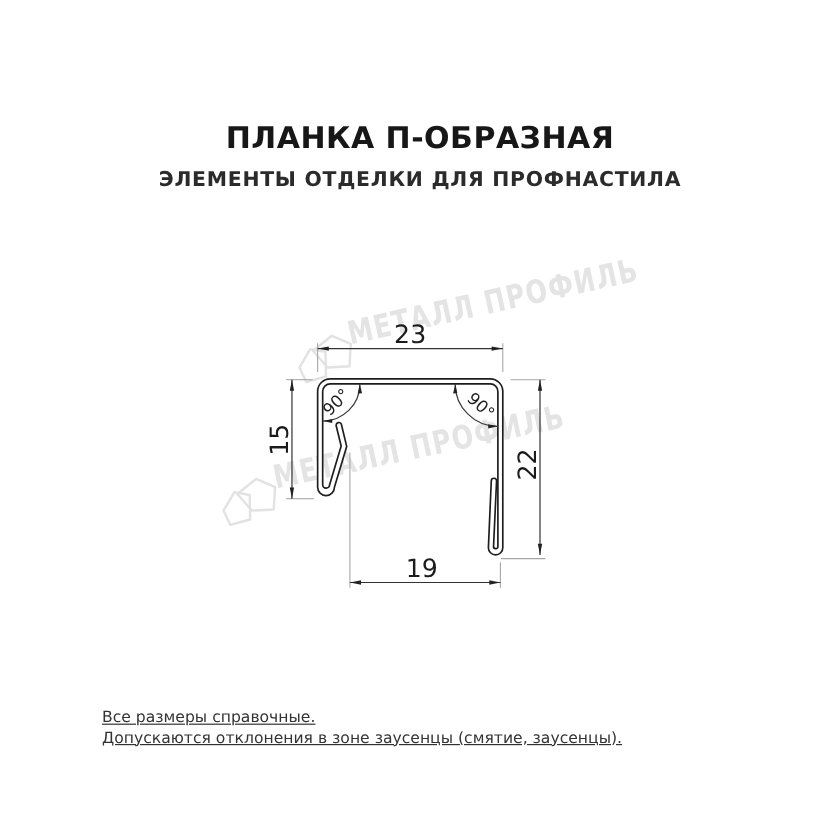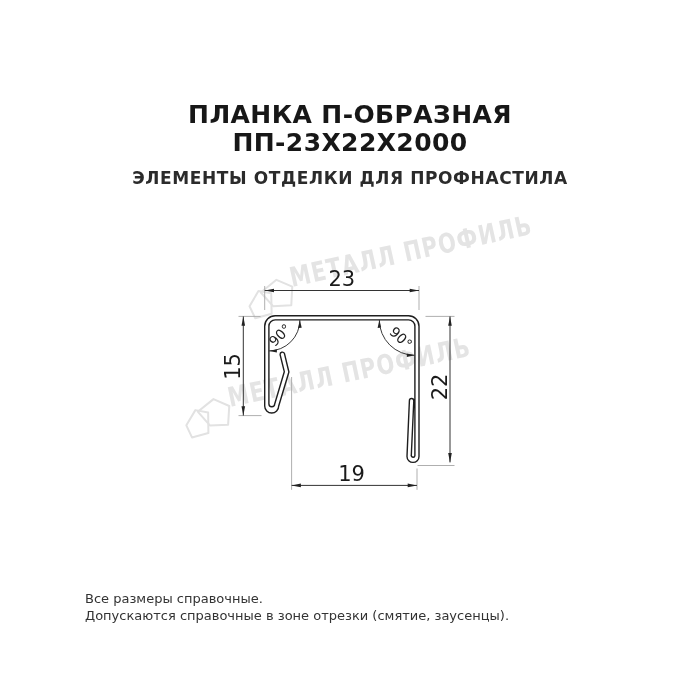--- a/index.html
+++ b/index.html
@@ -4,21 +4,21 @@
 <style>
   html,body{margin:0;padding:0;background:#ffffff;}
   body{width:700px;height:700px;position:relative;overflow:hidden;
        font-family:"DejaVu Sans","Liberation Sans",sans-serif;}
   .header{position:absolute;top:101px;left:0;width:700px;text-align:center;}
   .title-line{font-size:25px;font-weight:800;line-height:28px;color:#171717;
               letter-spacing:0.4px;}
   .subtitle{margin-top:11px;font-size:17px;font-weight:700;color:#2b2b2b;
             letter-spacing:0.6px;}
   .footer{position:absolute;left:85px;top:591px;font-size:13px;line-height:16.5px;
-          color:#333333;}
+          color:#333333;text-decoration:underline;}
   svg{position:absolute;left:0;top:0;}
   .wm-text{font-size:27px;font-weight:700;fill:#e4e4e4;letter-spacing:1.5px;}
   .wm-logo{fill:none;stroke:#e2e2e2;stroke-width:2;stroke-linejoin:round;}
   .profile{fill:#ffffff;stroke:#1e1e1e;stroke-width:1.4;stroke-linejoin:round;}
   .dimline{stroke:#333333;stroke-width:1;fill:none;}
   .extline{stroke:#a6a6a6;stroke-width:0.9;fill:none;}
   .arcline{stroke:#3a3a3a;stroke-width:1;fill:none;}
   .arrow{fill:#222222;stroke:none;}
   .dimtext{font-size:21px;fill:#1b1b1b;}
   .angletext{font-size:14px;fill:#1e1e1e;}
@@ -114,20 +114,19 @@
   <g>
     <path class="arcline" d="M 379.3 319.9 A 35.5 35.5 0 0 0 414.8 355.3"></path>
     <polygon class="arrow" points="379.3,320.1 377.6,327.9 381.1,327.6"></polygon>
     <polygon class="arrow" points="414.7,355.3 406.8,353.5 406.8,357.1"></polygon>
     <text class="angletext" transform="translate(397.5 341.5) rotate(43)" text-anchor="middle">90°</text>
   </g>
 </svg>
 
 <div class="header">
   <div class="title-line">ПЛАНКА П-ОБРАЗНАЯ</div>
-  <div class="title-line">ПП-23Х22Х2000</div>
   <div class="subtitle">ЭЛЕМЕНТЫ ОТДЕЛКИ ДЛЯ ПРОФНАСТИЛА</div>
 </div>
 
 <div class="footer">
   <div>Все размеры справочные.</div>
-  <div>Допускаются справочные в зоне отрезки (смятие, заусенцы).</div>
+  <div>Допускаются отклонения в зоне заусенцы (смятие, заусенцы).</div>
 </div>
 
 </body></html>

